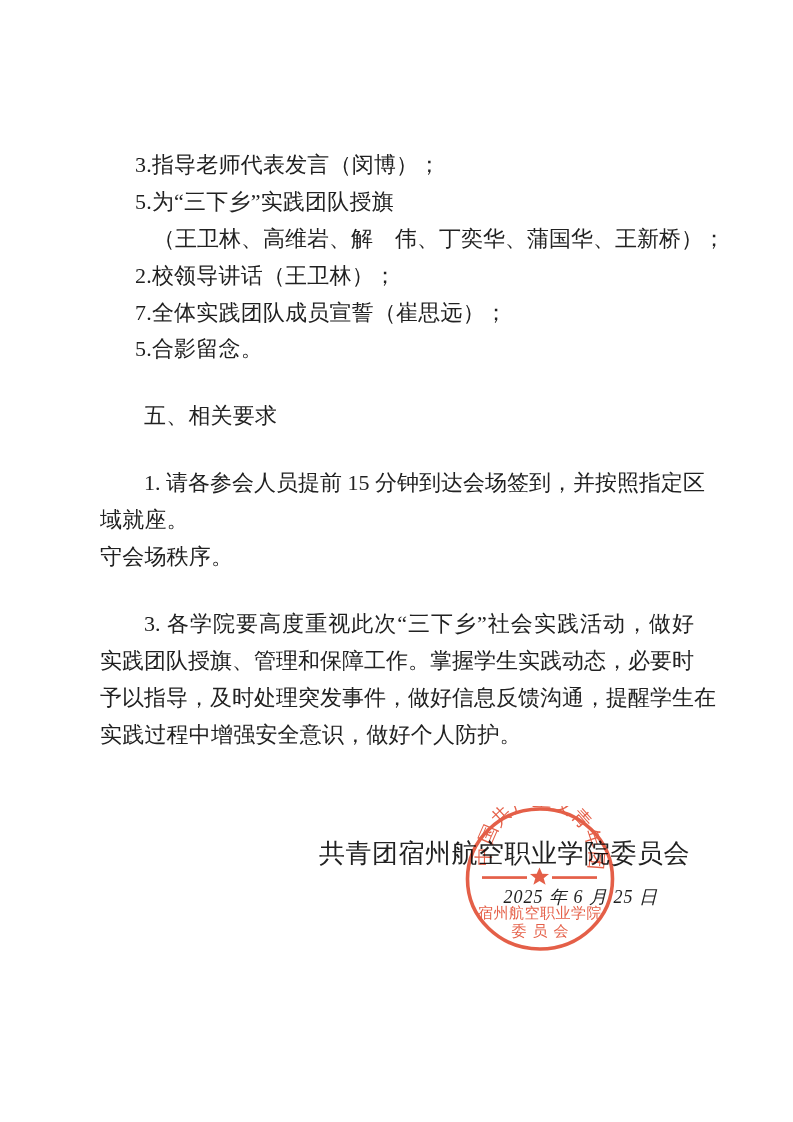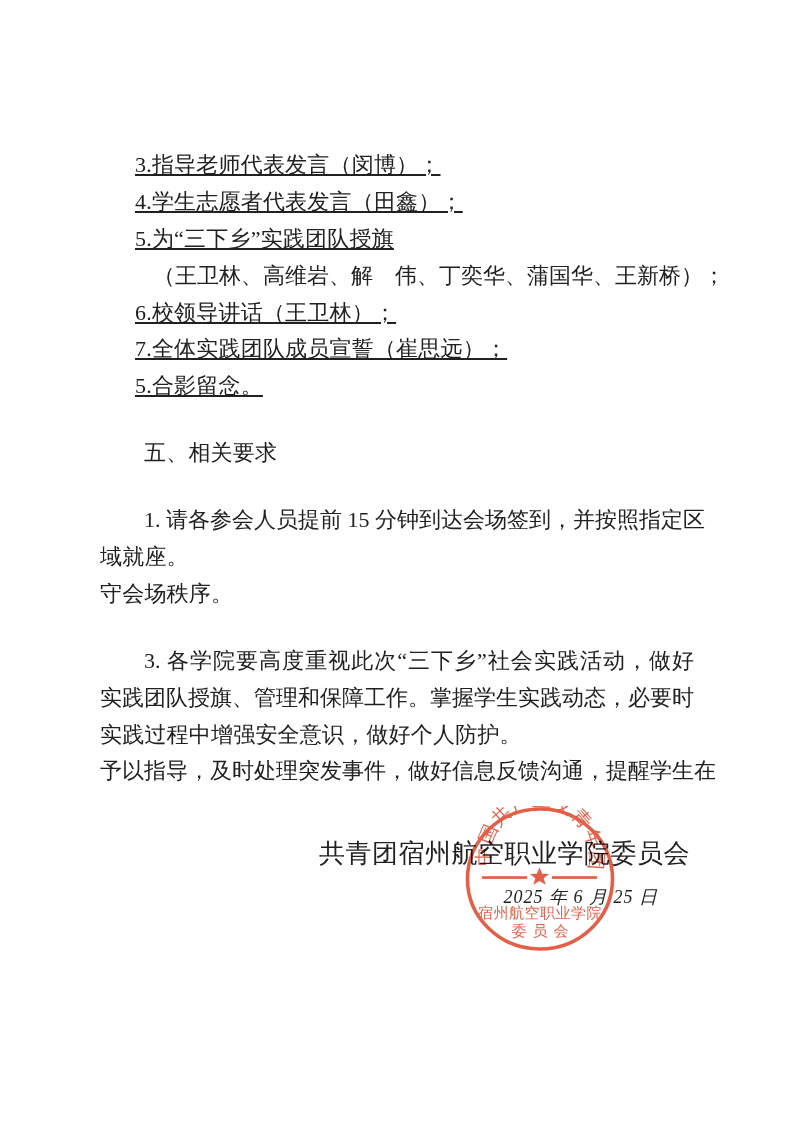--- a/index.html
+++ b/index.html
@@ -23,21 +23,21 @@
     top: 147px;
     width: 594px;
     font-size: 22px;
   }
   .line {
     height: 36.9px;
     line-height: 36.9px;
     white-space: nowrap;
     letter-spacing: 0.2px;
   }
-  .ind-item  { text-indent: 35px; text-decoration: underline; }
+  .ind-item  { text-indent: 35px; }
   .ind-sec   { text-indent: 44px; margin-top: 30px; }
   .ind-names { text-indent: 53px; }
   .fill {
     text-align: justify;
     text-align-last: justify;
     letter-spacing: 0;
   }
   .signature-org {
     position: absolute;
     top: 841px;
@@ -69,34 +69,33 @@
   }
   .seal svg { width: 100%; height: 100%; display: block; }
 </style>
 </head>
 <body>
 
 <div class="page">
 
   <div class="body-text">
     <div class="line ind-item">3.指导老师代表发言（闵博）；</div>
-    <div class="line ind-item">4.学生志愿者代表发言（田鑫）；</div>
     <div class="line ind-item">5.为“三下乡”实践团队授旗</div>
     <div class="line ind-names fill">（王卫林、高维岩、解　伟、丁奕华、蒲国华、王新桥）；</div>
-    <div class="line ind-item">6.校领导讲话（王卫林）；</div>
+    <div class="line ind-item">2.校领导讲话（王卫林）；</div>
     <div class="line ind-item">7.全体实践团队成员宣誓（崔思远）；</div>
     <div class="line ind-item">5.合影留念。</div>
     <div class="line ind-sec">五、相关要求</div>
     <div class="line ind-sec fill">1. 请各参会人员提前 15 分钟到达会场签到，并按照指定区</div>
     <div class="line">域就座。</div>
     <div class="line">守会场秩序。</div>
     <div class="line ind-sec fill">3. 各学院要高度重视此次“三下乡”社会实践活动，做好</div>
     <div class="line fill">实践团队授旗、管理和保障工作。掌握学生实践动态，必要时</div>
+    <div class="line fill">予以指导，及时处理突发事件，做好信息反馈沟通，提醒学生在</div>
     <div class="line">实践过程中增强安全意识，做好个人防护。</div>
-    <div class="line fill">予以指导，及时处理突发事件，做好信息反馈沟通，提醒学生在</div>
   </div>
 
   <div class="signature-org">共青团宿州航空职业学院委员会</div>
 
   <div class="signature-date">2025 年 6 月 25 日</div>
 
   <div class="seal">
     <svg viewBox="0 0 154 148" xmlns="http://www.w3.org/2000/svg">
       <ellipse cx="77" cy="73" rx="72.5" ry="70" fill="none" stroke-width="3.6" stroke="#e1492e"></ellipse>
 

